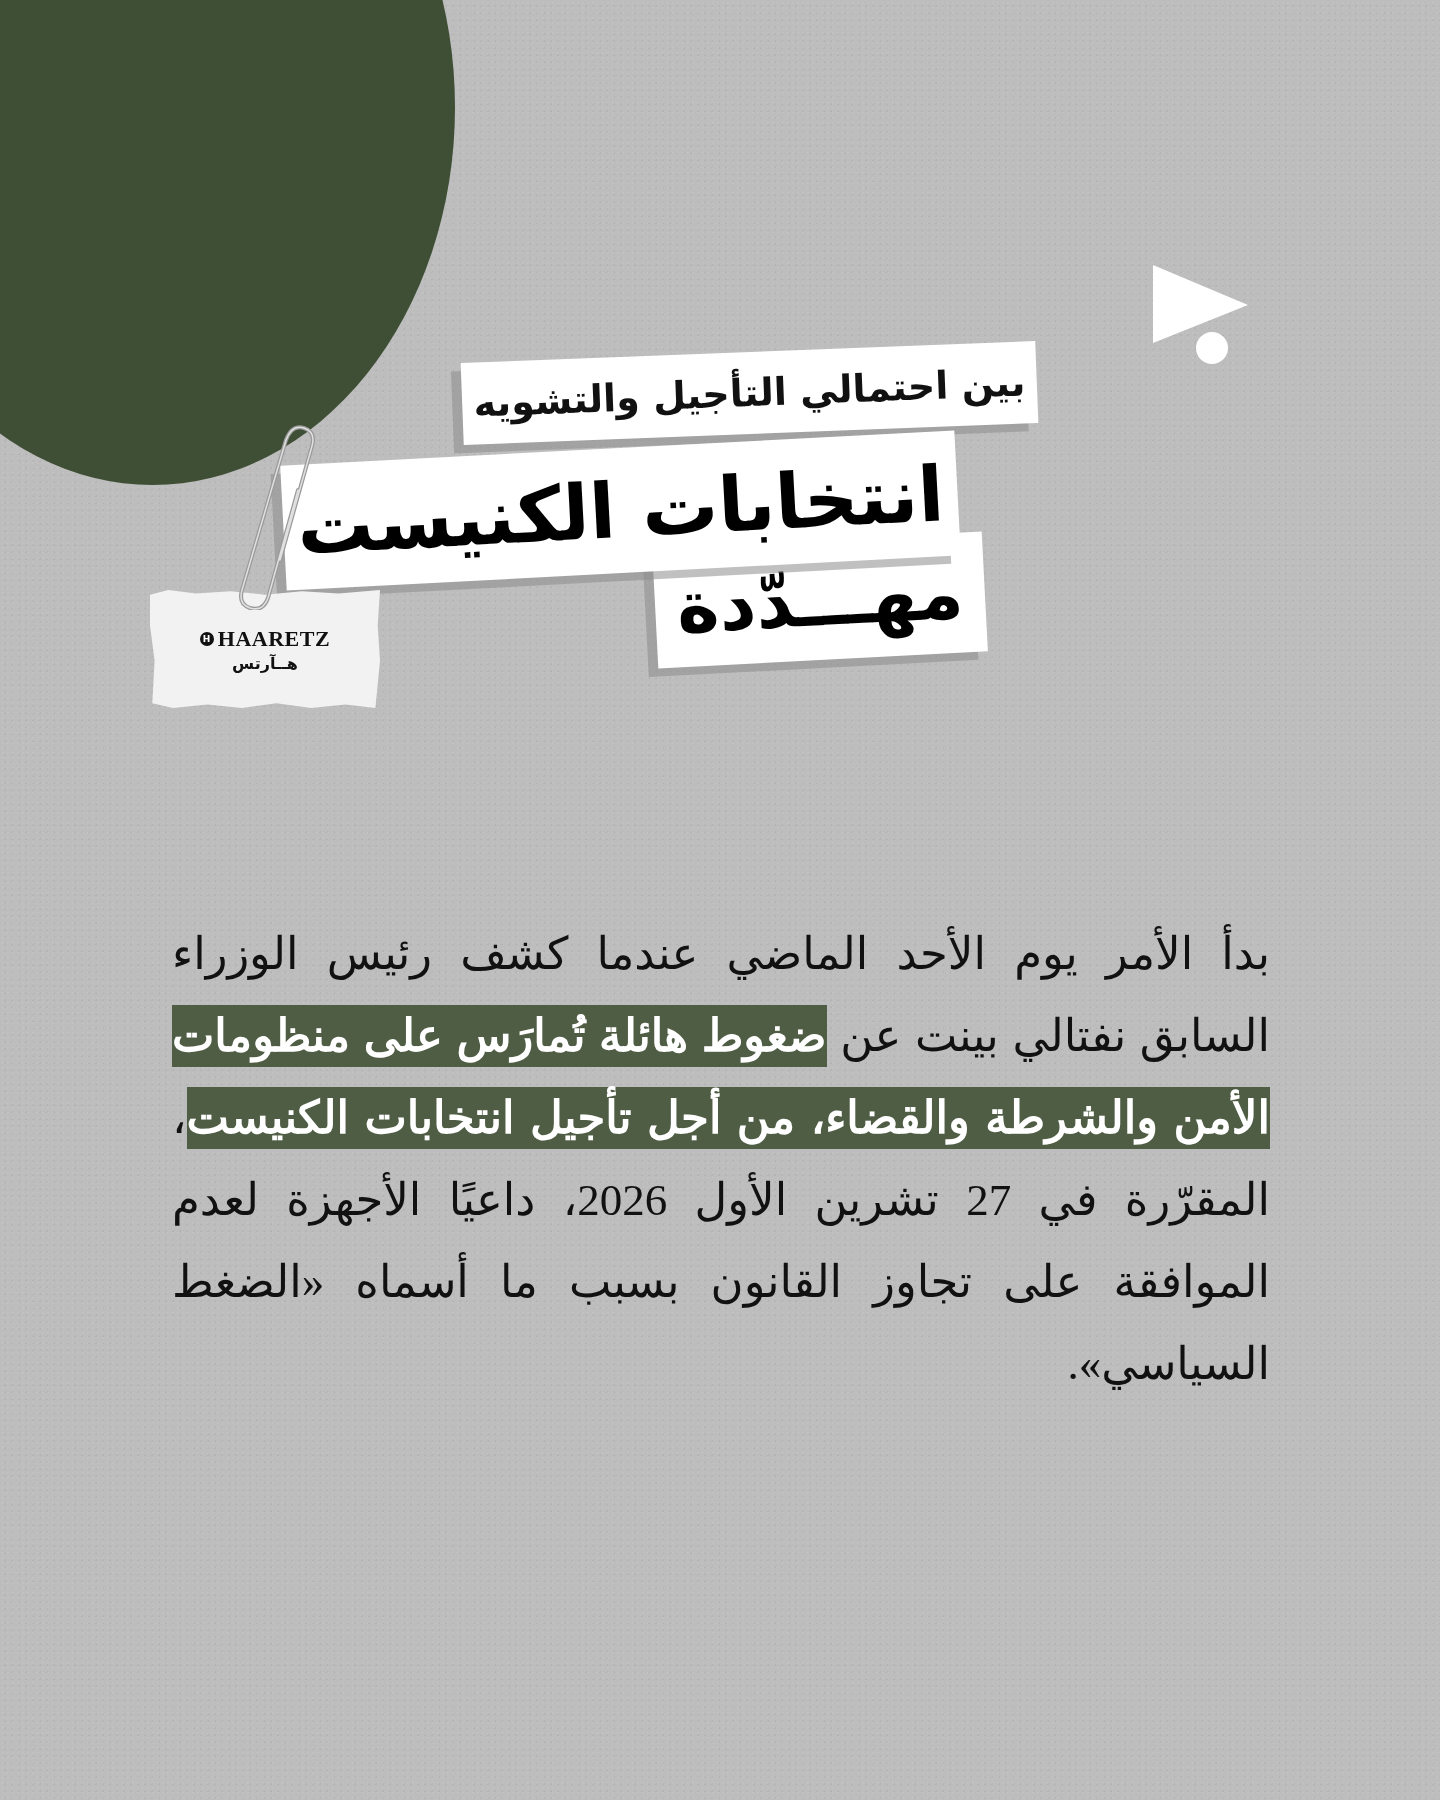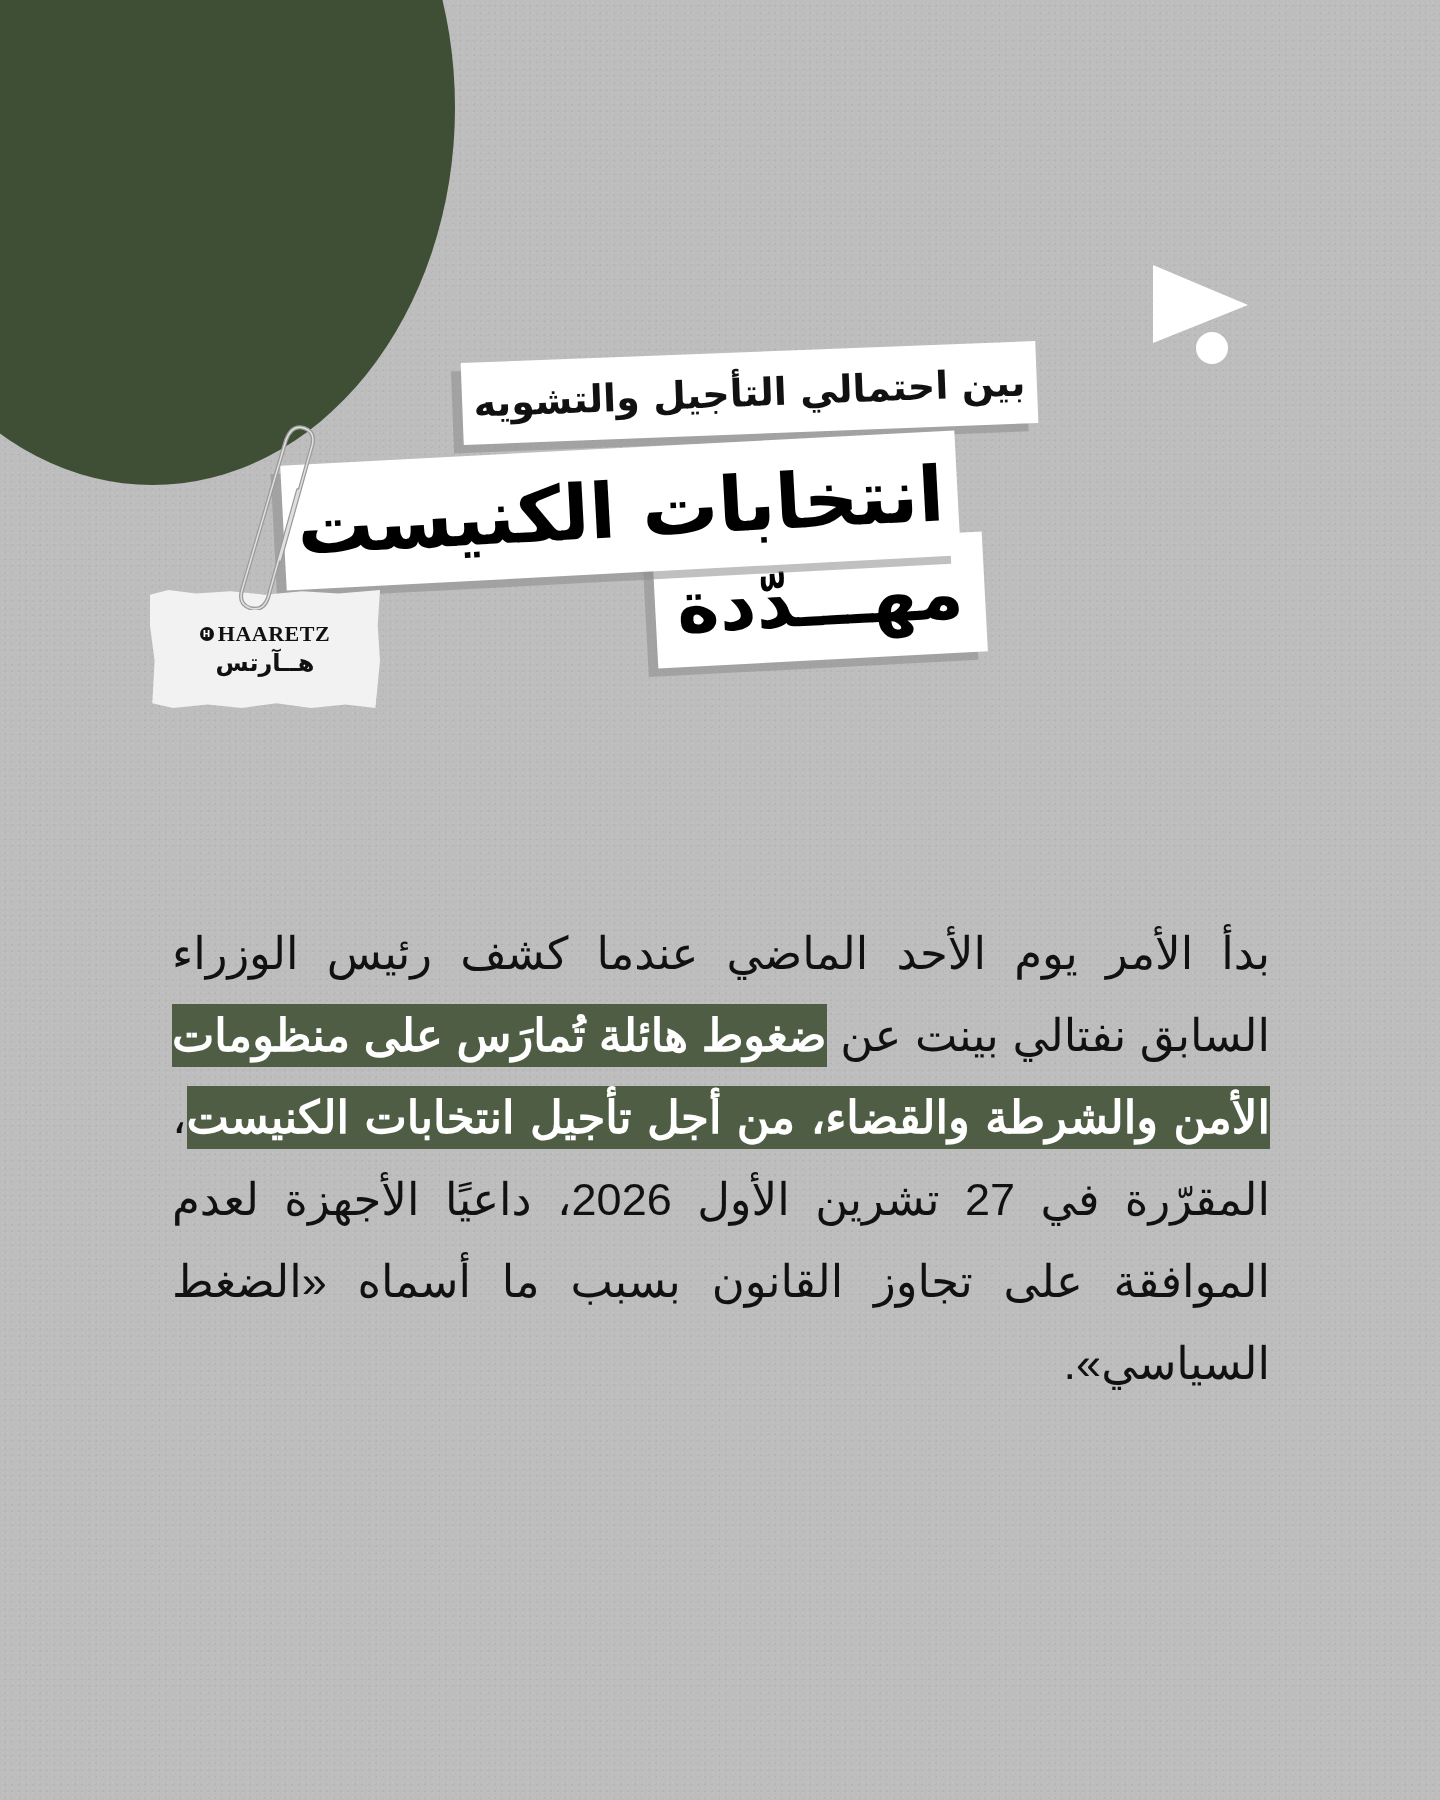--- a/index.html
+++ b/index.html
@@ -63,29 +63,29 @@
       font-family: "Liberation Serif", serif; font-weight: bold; font-size: 22px;
       color: #111; letter-spacing: 0.5px; display: flex; align-items: center; gap: 4px;
     }
     .torn .brand .mark {
       display: inline-block; width: 14px; height: 14px; border-radius: 50%;
       background: #111; color: #fff; font-size: 9px; line-height: 14px; text-align: center;
       font-family: "DejaVu Sans", sans-serif;
     }
     .torn .arabic {
       direction: rtl; font-family: "DejaVu Sans", sans-serif; font-weight: bold;
-      font-size: 24px; color: #111; margin-top: 2px;
+      font-size: 16px; color: #111; margin-top: 2px;
     }
     .clip {
       position: absolute; left: 228px; top: 420px; width: 90px; height: 190px;
     }
     .body-text {
       position: absolute; left: 172px; top: 868px; width: 1098px;
       direction: rtl; text-align: justify; text-align-last: right;
-      font-family: Liberation Sans, sans-serif; font-size: 45px;
+      font-family: Liberation Serif, serif; font-size: 45px;
       line-height: 82px; color: #111;
     }
     .hl {
       background: #4f5d45; color: #ffffff; font-weight: bold;
       padding: 6px 0; box-decoration-break: clone; -webkit-box-decoration-break: clone;
     }
   </style>
 </head>
 <body>
 

